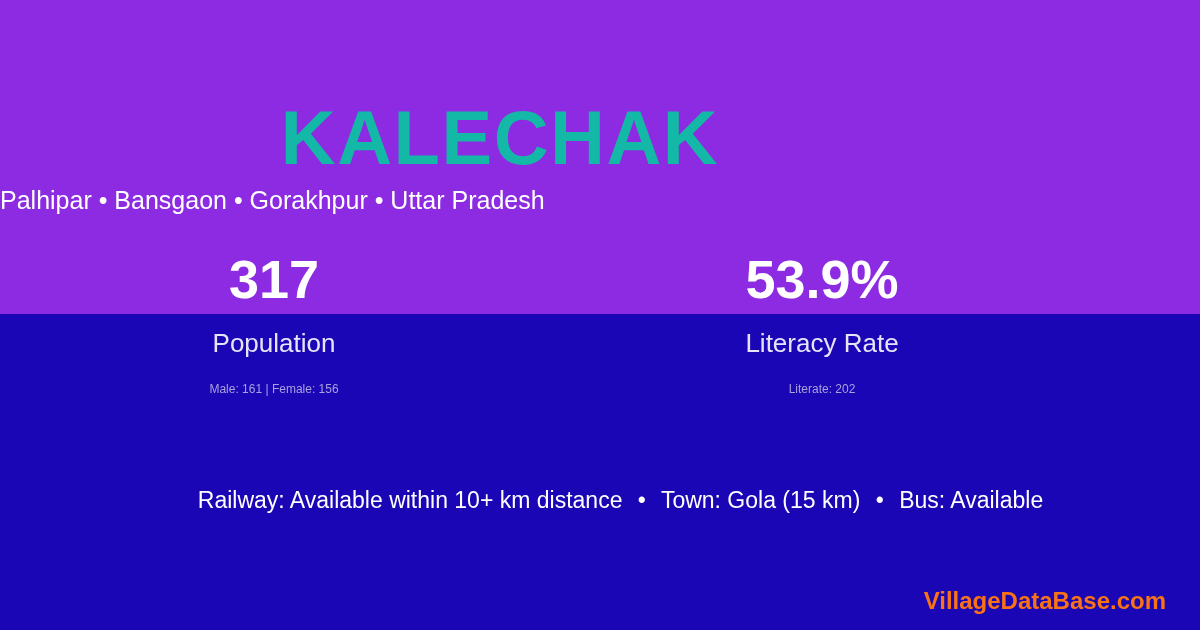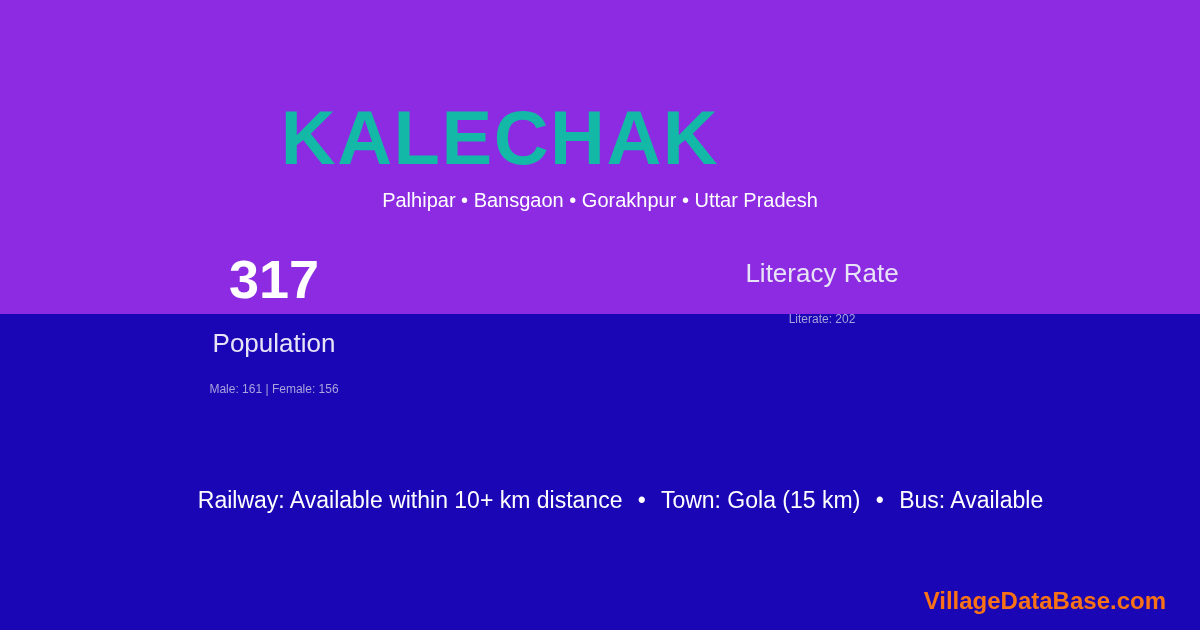--- a/index.html
+++ b/index.html
@@ -60,23 +60,23 @@
     white-space: nowrap;
     margin-top: 12px;
   }
 
   
   #location-breadcrumb {
     position: absolute;
     left: 0;
     top: 180px;
     width: 1200px;
-    text-align: center;
-    color: #ffffff;
-    font-size: 20px;
+    text-align: left;
+    color: #ffffff;
+    font-size: 25px;
     font-weight: normal;
     line-height: 40px;
     white-space: nowrap;
   }
 
   
   #stats-strip {
     position: absolute;
     left: 0;
     top: 244px;
@@ -172,20 +172,21 @@
   <div id="stats-strip">
 
     <div class="stat-column">
       <div class="stat-value">317</div>
       <div class="stat-label">Population</div>
       <div class="stat-sub">Male: 161 | Female: 156</div>
     </div>
 
 
     <div class="stat-column">
+      <div class="stat-value">53.9%</div>
       <div class="stat-label">Literacy Rate</div>
       <div class="stat-sub">Literate: 202</div>
     </div>
 
   </div>
 
   <div id="amenities-line">
     <span>Railway: Available within 10+ km distance</span>
     <span class="amenity-sep">•</span>
     <span>Town: Gola (15 km)</span>

